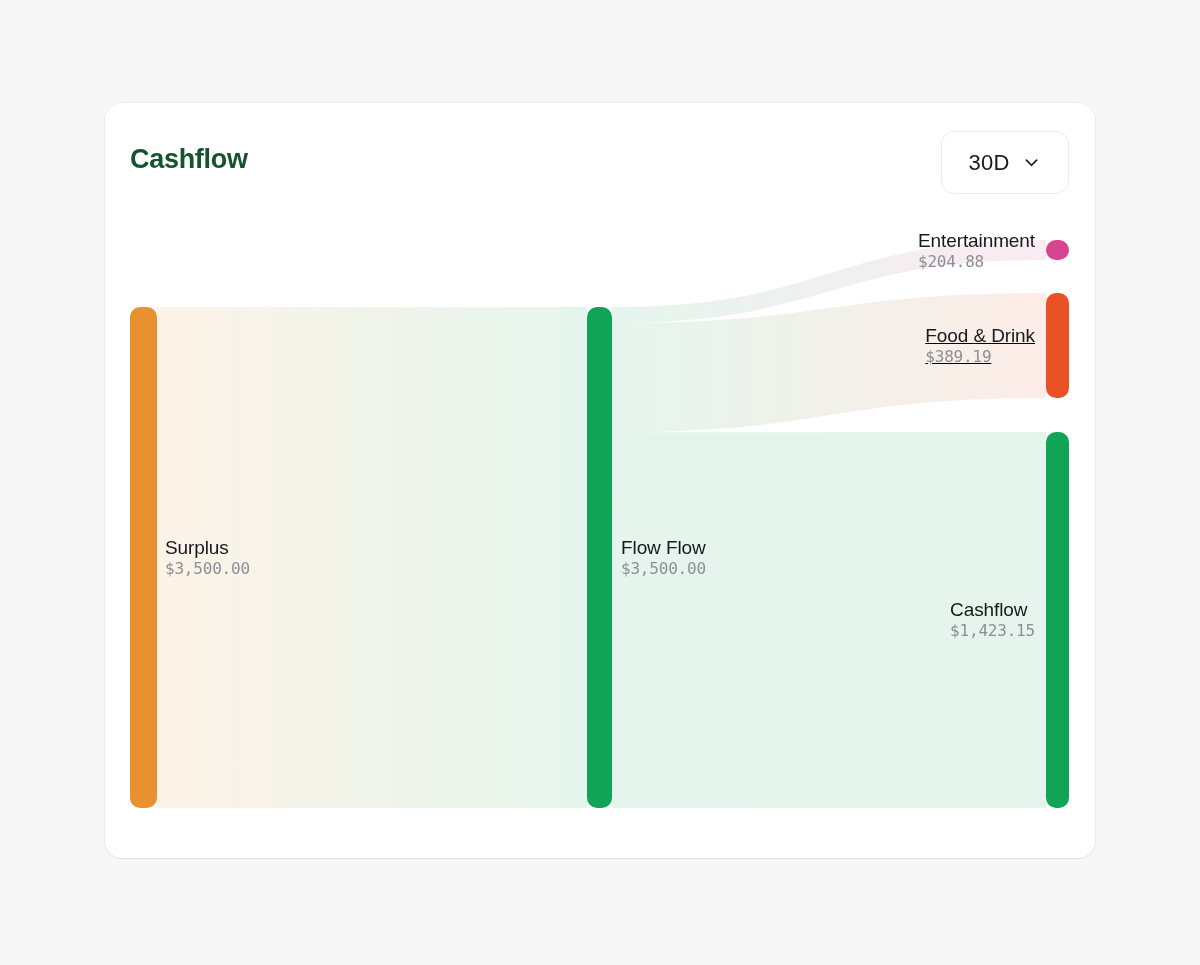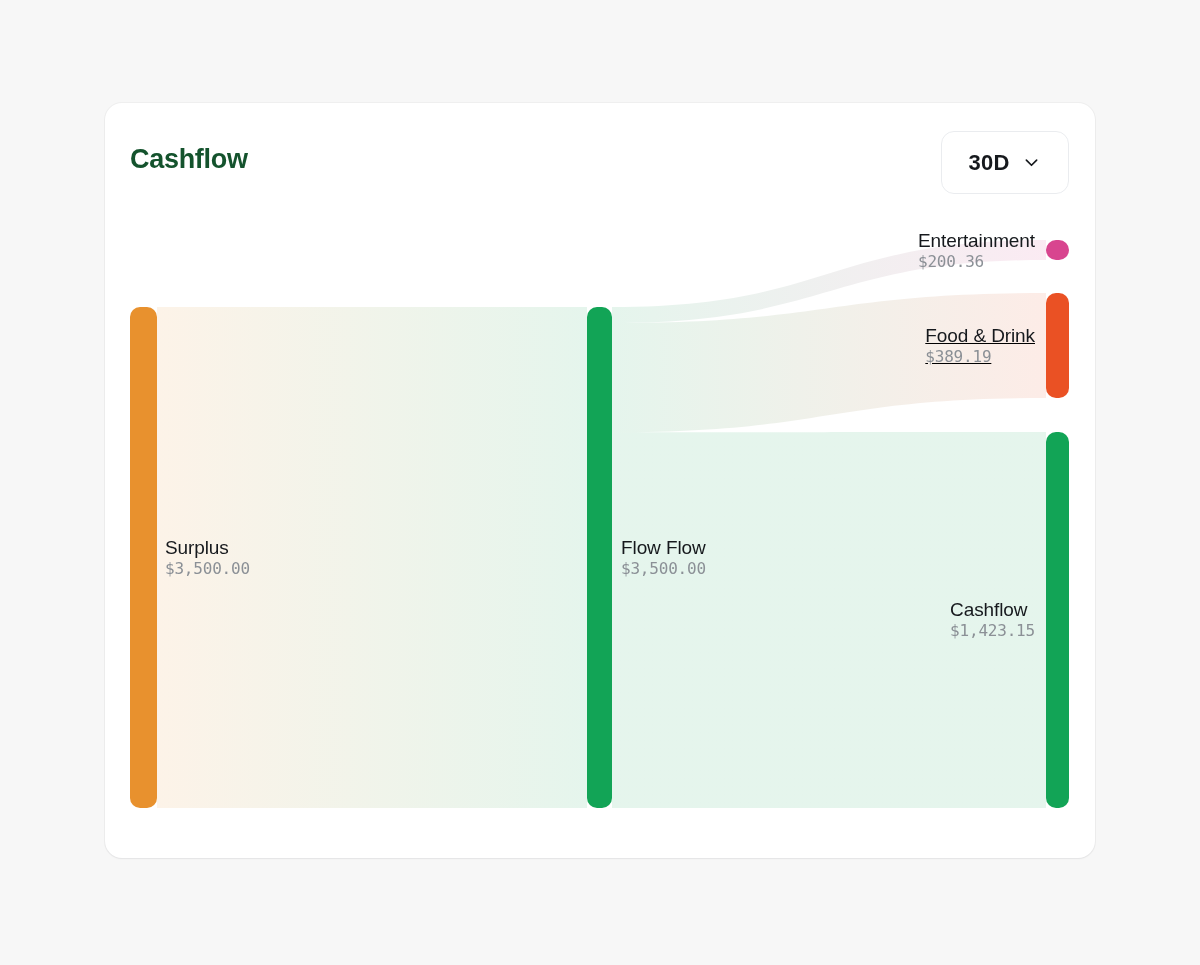--- a/index.html
+++ b/index.html
@@ -62,21 +62,21 @@
     border: 1.4px solid #eaecef;
     border-radius: 13px;
     display: flex;
     align-items: center;
     justify-content: center;
     gap: 13px;
     cursor: pointer;
   }
   #range-select-label {
     font-size: 22px;
-    font-weight: 700;
+    font-weight: 400;
     color: #16191d;
     letter-spacing: 0.2px;
   }
   #range-select .chev {
     width: 19px;
     height: 19px;
     display: block;
   }
   
   #sankey {
@@ -175,21 +175,21 @@
           <div class="node-label align-left" style="left: 60px; top: 433px;">
             <span class="nl-name">Surplus</span>
             <span class="nl-value">$3,500.00</span>
           </div>
           <div class="node-label align-left" style="left: 516px; top: 433px;">
             <span class="nl-name">Flow Flow</span>
             <span class="nl-value">$3,500.00</span>
           </div>
           <div class="node-label align-right" style="right: 60px; top: 126px;">
             <span class="nl-name">Entertainment</span>
-            <span class="nl-value">$200.36</span>
+            <span class="nl-value">$204.88</span>
           </div>
           <div class="node-label align-right" style="right: 60px; top: 221px; text-decoration: underline;">
             <span class="nl-name">Food &amp; Drink</span>
             <span class="nl-value">$389.19</span>
           </div>
           <div class="node-label align-right" style="right: 60px; top: 495px;">
             <span class="nl-name">Cashflow</span>
             <span class="nl-value">$1,423.15</span>
           </div>
         </div>

